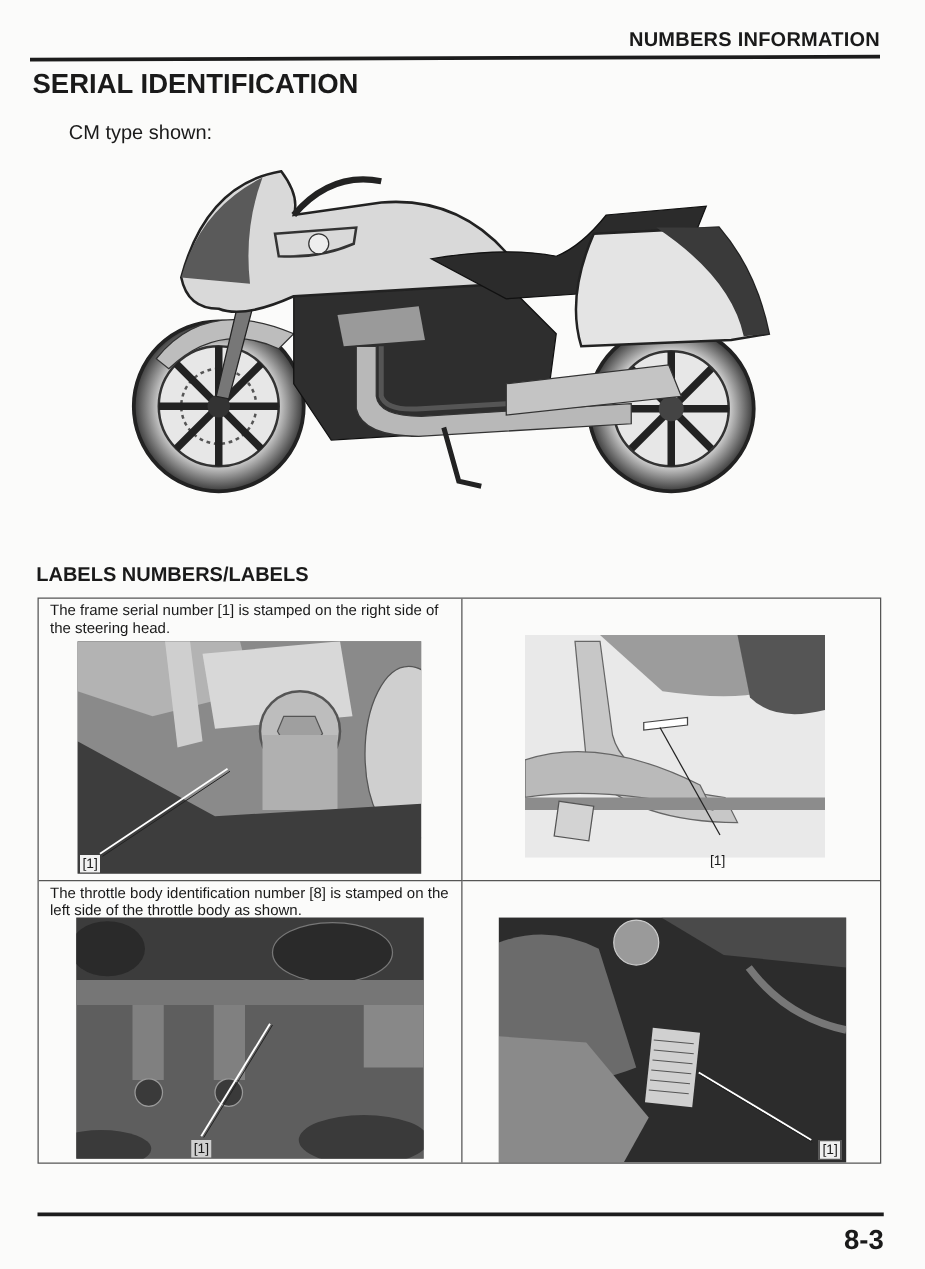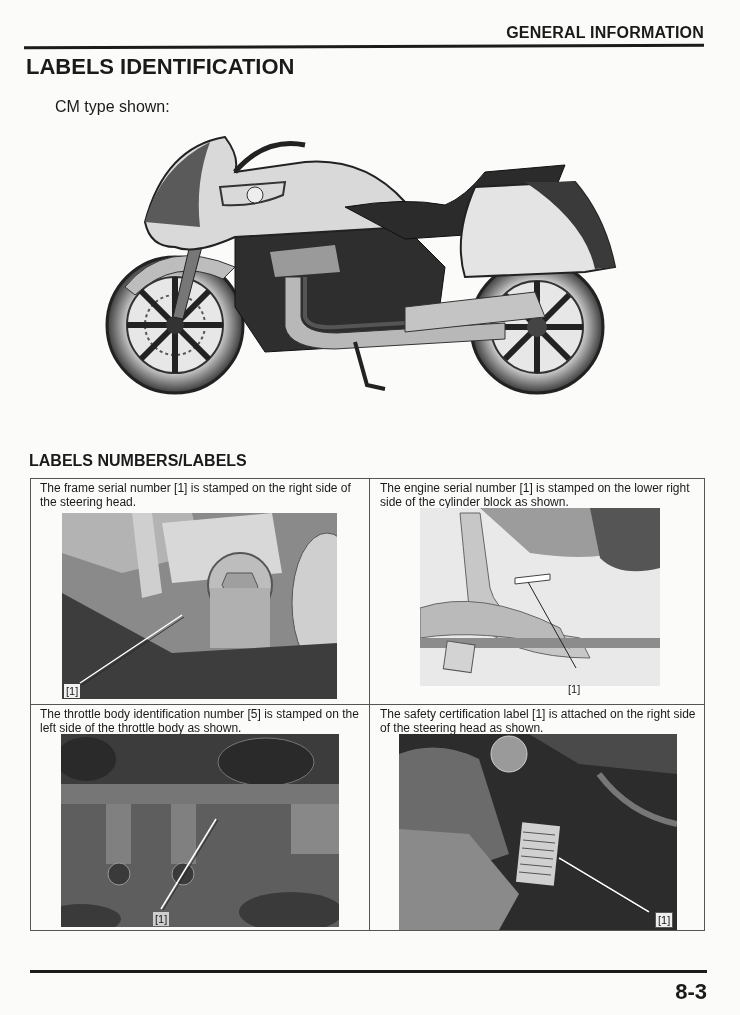--- a/index.html
+++ b/index.html
@@ -32,23 +32,23 @@
     .callout {
       position: absolute; font-size: 11px; background: #f1f1f1; padding: 0 2px; line-height: 14px;
     }
     .bottom-rule { left: 30px; top: 970px; width: 677px; height: 3px; background: #1c1c1c; }
     .page-num { right: 33px; top: 979px; font-size: 22px; font-weight: bold; }
     svg { display: block; }
   </style>
 </head>
 <body>
 
-<div class="abs section-header">GENERAL INFORMATION</div>
+<div class="abs section-header">NUMBERS INFORMATION</div>
 <div class="abs top-rule"></div>
-<div class="abs page-title">LABELS IDENTIFICATION</div>
+<div class="abs page-title">SERIAL IDENTIFICATION</div>
 <div class="abs caption-top">CM type shown:</div>
 
 <div class="abs bike-wrap">
   <svg width="522" height="272" viewBox="0 0 522 272">
     <defs>
       <radialGradient id="tire" cx="50%" cy="50%" r="50%">
         <stop offset="70%" stop-color="#cfcfcf"></stop>
         <stop offset="100%" stop-color="#3a3a3a"></stop>
       </radialGradient>
     </defs>
@@ -119,39 +119,38 @@
         <ellipse cx="265" cy="90" rx="35" ry="70" fill="#cfcfcf" stroke="#555"></ellipse>
         <path d="M0 80 L110 140 L275 130 L275 186 L0 186 Z" fill="#3d3d3d"></path>
         <line x1="18" y1="170" x2="120" y2="102" stroke="#fff" stroke-width="1.5"></line>
         <line x1="20" y1="172" x2="122" y2="104" stroke="#222" stroke-width="0.8"></line>
       </svg>
     </div>
     <span class="callout" style="left:33px; top:205px;">[1]</span>
   </div>
 
   <div class="cell c2 r1">
-    <div class="cell-text">The engine serial number [1] is stamped on the lower right side of the cylinder block as shown.</div>
     <div class="photo" style="left:50px; top:29px; width:240px; height:178px; background:#eaeaea;">
       <svg width="240" height="178" viewBox="0 0 240 178">
         <rect width="240" height="178" fill="#e9e9e9"></rect>
         <path d="M60 0 L200 0 L205 40 Q180 55 110 45 Z" fill="#9c9c9c"></path>
         <path d="M170 0 L240 0 L240 60 Q200 70 180 50 Z" fill="#555"></path>
         <path d="M40 5 L60 5 L70 80 Q80 120 160 130 L170 150 Q90 150 50 110 Z" fill="#c7c7c7" stroke="#666"></path>
         <path d="M0 100 Q60 80 140 120 L150 140 Q60 120 0 130 Z" fill="#bababa" stroke="#666"></path>
         <path d="M95 70 L130 66 L130 72 L95 76 Z" fill="#fff" stroke="#444"></path>
         <rect x="0" y="130" width="240" height="10" fill="#8c8c8c"></rect>
         <rect x="25" y="135" width="28" height="28" fill="#d3d3d3" stroke="#555" transform="rotate(8 40 150)"></rect>
         <line x1="108" y1="74" x2="156" y2="160" stroke="#222" stroke-width="1"></line>
       </svg>
     </div>
     <span class="callout" style="left:196px; top:203px; background:transparent;">[1]</span>
   </div>
 
   <div class="cell c1">
-    <div class="cell-text">The throttle body identification number [5] is stamped on the left side of the throttle body as shown.</div>
+    <div class="cell-text">The throttle body identification number [8] is stamped on the left side of the throttle body as shown.</div>
     <div class="photo" style="left:30px; top:29px; width:278px; height:193px;">
       <svg width="278" height="193" viewBox="0 0 278 193">
         <rect width="278" height="193" fill="#5e5e5e"></rect>
         <rect x="0" y="0" width="278" height="50" fill="#3c3c3c"></rect>
         <ellipse cx="25" cy="25" rx="30" ry="22" fill="#2a2a2a"></ellipse>
         <ellipse cx="205" cy="28" rx="48" ry="24" fill="#2a2a2a" stroke="#777"></ellipse>
         <rect x="0" y="50" width="278" height="20" fill="#767676"></rect>
         <rect x="45" y="70" width="25" height="60" fill="#808080"></rect>
         <rect x="110" y="70" width="25" height="60" fill="#808080"></rect>
         <circle cx="58" cy="140" r="11" fill="#3a3a3a" stroke="#999"></circle>
@@ -160,21 +159,20 @@
         <ellipse cx="20" cy="185" rx="40" ry="15" fill="#3a3a3a"></ellipse>
         <rect x="230" y="70" width="48" height="50" fill="#888"></rect>
         <line x1="100" y1="175" x2="155" y2="85" stroke="#fff" stroke-width="1.5"></line>
         <line x1="102" y1="176" x2="157" y2="86" stroke="#222" stroke-width="0.8"></line>
       </svg>
     </div>
     <span class="callout" style="left:122px; top:207px; background:#cfcfcf;">[1]</span>
   </div>
 
   <div class="cell c2">
-    <div class="cell-text">The safety certification label [1] is attached on the right side of the steering head as shown.</div>
     <div class="photo" style="left:29px; top:29px; width:278px; height:196px;">
       <svg width="278" height="196" viewBox="0 0 278 196">
         <rect width="278" height="196" fill="#2c2c2c"></rect>
         <path d="M0 20 Q40 5 80 25 L110 120 Q60 140 0 130 Z" fill="#6b6b6b"></path>
         <path d="M0 95 L70 100 L120 160 L100 196 L0 196 Z" fill="#8a8a8a"></path>
         <circle cx="110" cy="20" r="18" fill="#9a9a9a" stroke="#ccc"></circle>
         <path d="M130 0 L278 0 L278 40 L180 30 Z" fill="#4a4a4a"></path>
         <rect x="120" y="90" width="38" height="60" fill="#d0d0d0" transform="rotate(6 139 120)"></rect>
         <g stroke="#555" stroke-width="1">
           <line x1="124" y1="98" x2="156" y2="101"></line>

